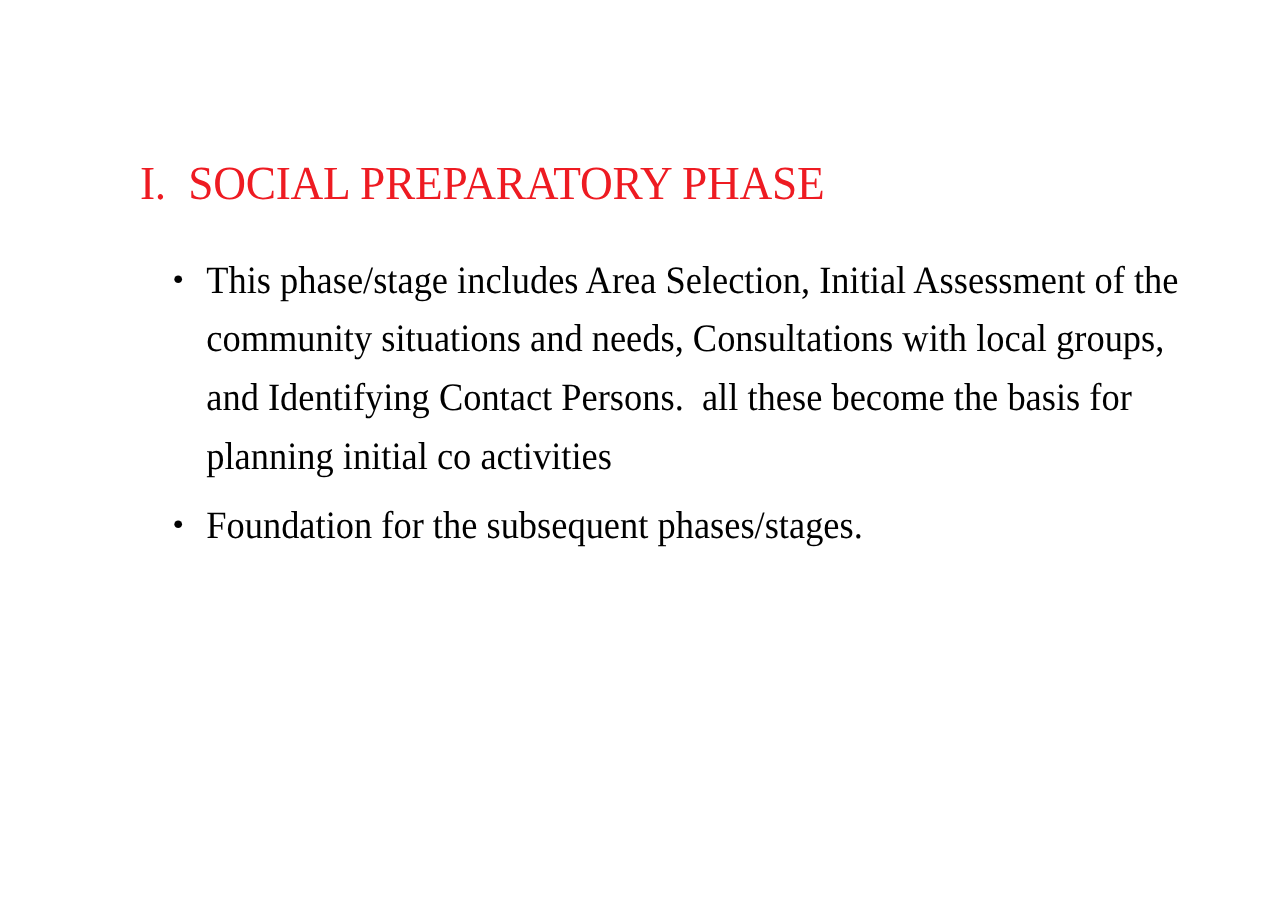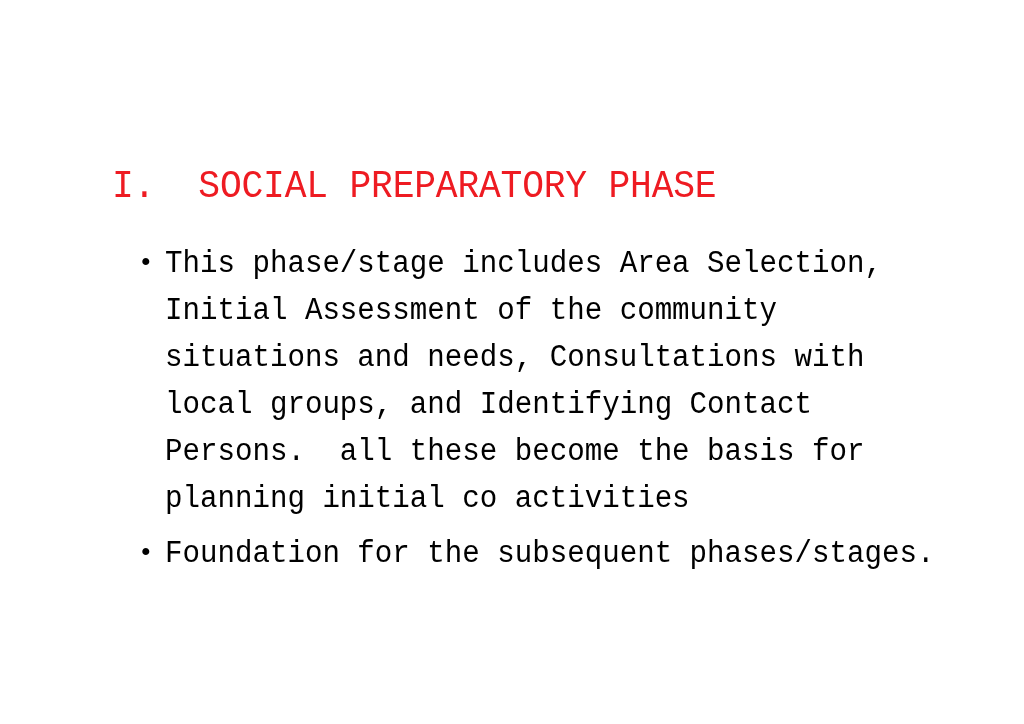--- a/index.html
+++ b/index.html
@@ -7,22 +7,21 @@
     margin: 0;
     padding: 0;
     background: #ffffff;
   }
   #slide {
     position: relative;
     width: 1024px;
     height: 604px;
     background: #ffffff;
     overflow: hidden;
-    font-family: Liberation Mono, monospace;
-    margin-top: 40px;
+    font-family: Liberation Serif, serif;
     -webkit-font-smoothing: antialiased;
   }
 
   
   #slide-title {
     position: absolute;
     left: 112px;
     top: 124px;
     font-size: 38px;
     line-height: 46px;

